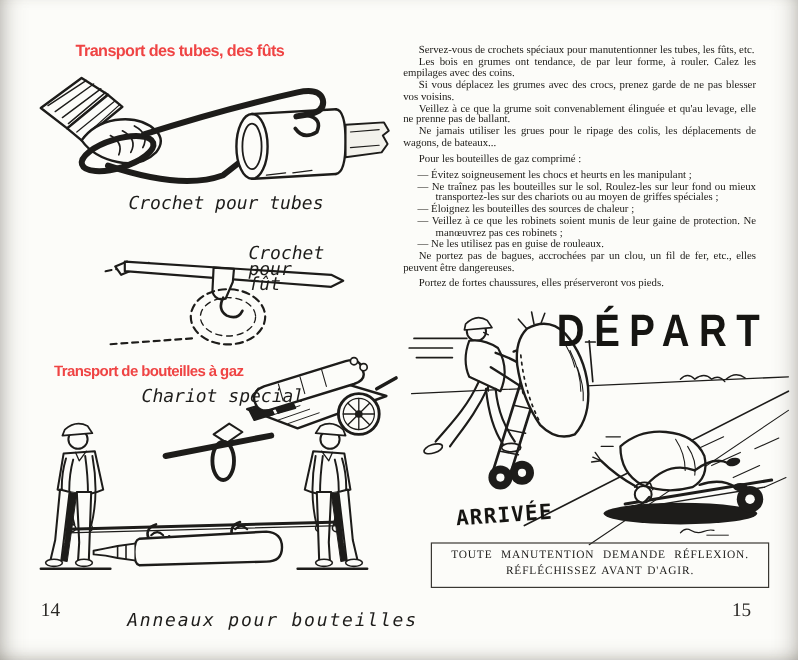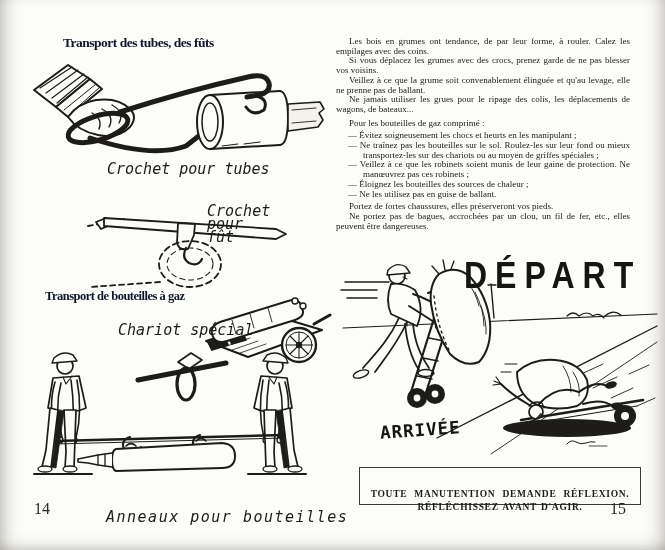--- a/index.html
+++ b/index.html
@@ -9,25 +9,25 @@
     overflow:hidden; font-family:"Liberation Serif",serif; color:#22201d;
     box-shadow: inset 16px 0 20px -16px rgba(80,74,62,.5),
                 inset -16px 0 20px -16px rgba(80,74,62,.45),
                 inset 0 -12px 16px -12px rgba(80,74,62,.35);
   }
   svg { position:absolute; overflow:visible; }
   svg * { vector-effect:none; }
 
   
   .hand-title {
-    position:absolute; font-family:Liberation Serif, serif;
-    color:#0f172a; letter-spacing:-0.5px; white-space:nowrap; font-weight:bold;
+    position:absolute; font-family:Liberation Sans, sans-serif;
+    color:#ef4444; letter-spacing:-0.5px; white-space:nowrap; font-weight:bold;
   }
   #title-tubes { left:63px; top:35px; font-size:13.5px; }
-  #title-gas   { left:45px; top:289px; font-size:12.5px; }
+  #title-gas   { left:45px; top:302px; font-size:12.5px; }
   .hand-caption {
     position:absolute; font-family:"DejaVu Sans Mono",monospace;
     font-style:italic; font-size:15px; color:#1d1c1a; white-space:nowrap;
   }
   #cap-tube  { left:107px; top:160px; }
   #cap-drum  { left:207px; top:205px; width:60px; line-height:13px; white-space:normal; }
   #cap-cart  { left:118px; top:321px; }
   #cap-rings { left:106px; top:460px; letter-spacing:1.5px;margin-top:48px; }
 
   .pageno { position:absolute; font-size:16px; color:#2a2825; }
@@ -54,23 +54,23 @@
   }
   .arrivee {
     position:absolute; left:380px; top:420px; color:#161512;
     font-family:"DejaVu Sans Mono",monospace; font-weight:bold;
     font-size:17.5px; letter-spacing:1px; white-space:nowrap;
     transform:rotate(-4deg);
   }
 
   
   .notice {
-    position:absolute; left:359px; top:467px; width:282px; height:38px;
-    border:1px solid #3a3833; text-align:center; padding-top:20px;
-    font-size:9.5px; line-height:13px; letter-spacing:0.7px; color:#1d1c1a;font-weight:bold;
+    position:absolute; left:359px; top:452px; width:282px; height:38px;
+    border:1px solid #3a3833; text-align:center; padding-top:4px;
+    font-size:9.5px; line-height:13px; letter-spacing:0.7px; color:#1d1c1a;
   }
   .notice .l1 { word-spacing:4px; }
   .notice .l2 { word-spacing:1px; }
 </style>
 </head>
 <body>
 
 <div class="book">
 
   <div class="hand-title" id="title-tubes">Transport des tubes, des fûts</div>
@@ -167,32 +167,33 @@
       <path d="M152,12 l13,-9 l11,7 l-13,9 z" fill="#fcfcf9" stroke-width="1.7"></path>
       <ellipse cx="160" cy="34" rx="9" ry="16" stroke-width="3.2"></ellipse>
       <path d="M154,21 l12,-3" stroke-width="1.6"></path>
     </g>
   </svg>
   <div class="hand-caption" id="cap-rings">Anneaux pour bouteilles</div>
 
   <div class="pageno" id="pn-left">14</div>
 
   <div class="text-block">
+    <p class="body-par">Servez-vous de crochets spéciaux pour manutentionner les tubes, les fûts, etc.</p>
     <p class="body-par">Les bois en grumes ont tendance, de par leur forme, à rouler. Calez les empilages avec des coins.</p>
     <p class="body-par">Si vous déplacez les grumes avec des crocs, prenez garde de ne pas blesser vos voisins.</p>
     <p class="body-par">Veillez à ce que la grume soit convenablement élinguée et qu'au levage, elle ne prenne pas de ballant.</p>
     <p class="body-par">Ne jamais utiliser les grues pour le ripage des colis, les déplacements de wagons, de bateaux...</p>
     <p class="heading">Pour les bouteilles de gaz comprimé :</p>
     <div class="dash-item">— Évitez soigneusement les chocs et heurts en les manipulant ;</div>
     <div class="dash-item">— Ne traînez pas les bouteilles sur le sol. Roulez-les sur leur fond ou mieux transportez-les sur des chariots ou au moyen de griffes spéciales ;</div>
+    <div class="dash-item">— Éloignez les bouteilles des sources de chaleur ;</div>
     <div class="dash-item">— Veillez à ce que les robinets soient munis de leur gaine de protection. Ne manœuvrez pas ces robinets ;</div>
-    <div class="dash-item">— Éloignez les bouteilles des sources de chaleur ;</div>
-    <div class="dash-item">— Ne les utilisez pas en guise de ballant.</div>
+    <div class="dash-item">— Ne les utilisez pas en guise de rouleaux.</div>
+    <p class="closing">Ne portez pas de bagues, accrochées par un clou, un fil de fer, etc., elles peuvent être dangereuses.</p>
     <p class="closing first">Portez de fortes chaussures, elles préserveront vos pieds.</p>
-    <p class="closing">Ne portez pas de bagues, accrochées par un clou, un fil de fer, etc., elles peuvent être dangereuses.</p>
   </div>
 
   <svg style="left:341px; top:256px; width:320px; height:204px;" viewBox="0 0 320 204">
     <g stroke="#1d1c1a" fill="none" stroke-width="1.6" stroke-linecap="round" stroke-linejoin="round">
 
       <path d="M2,72 L316,58" stroke-width="1.1"></path>
       <path d="M66,70 v-6 M96,68 v-5 M118,66 v-4 M134,65 v-4" stroke-width="1.1"></path>
       <path d="M150,28 L153,62 M147,29 h8" stroke-width="1.4"></path>
       <path d="M226,60 q6,-6 12,0 q8,-6 14,0 q6,-4 11,2 M264,60 q8,-7 16,-1" stroke-width="1.2"></path>
 

